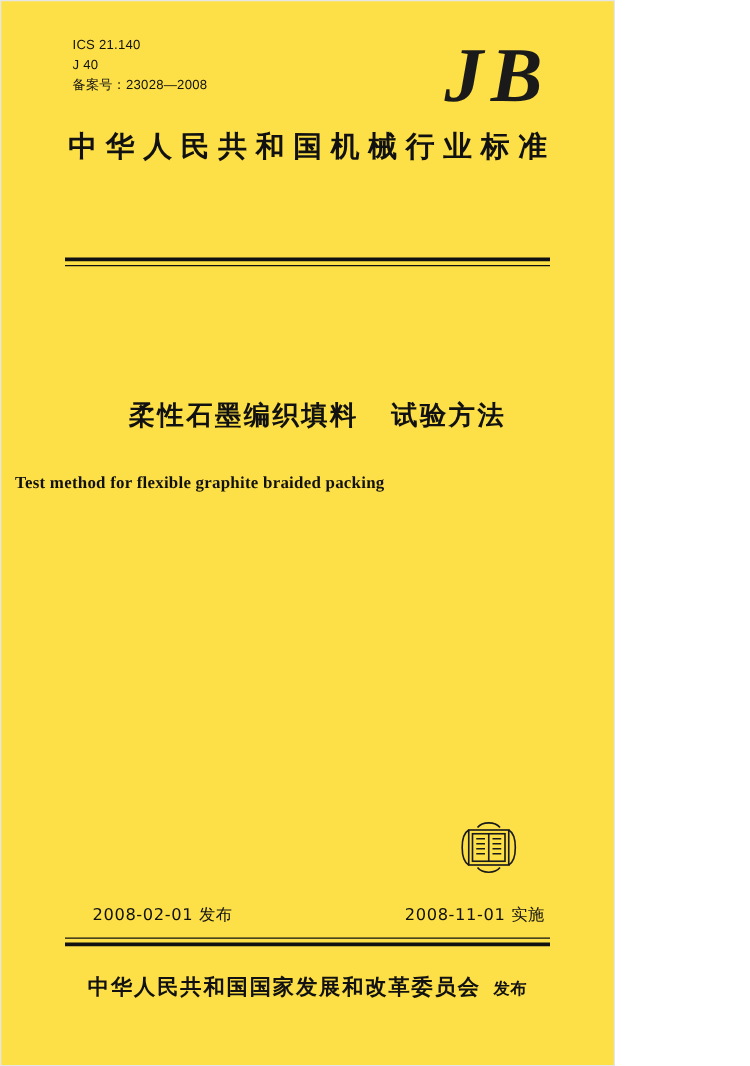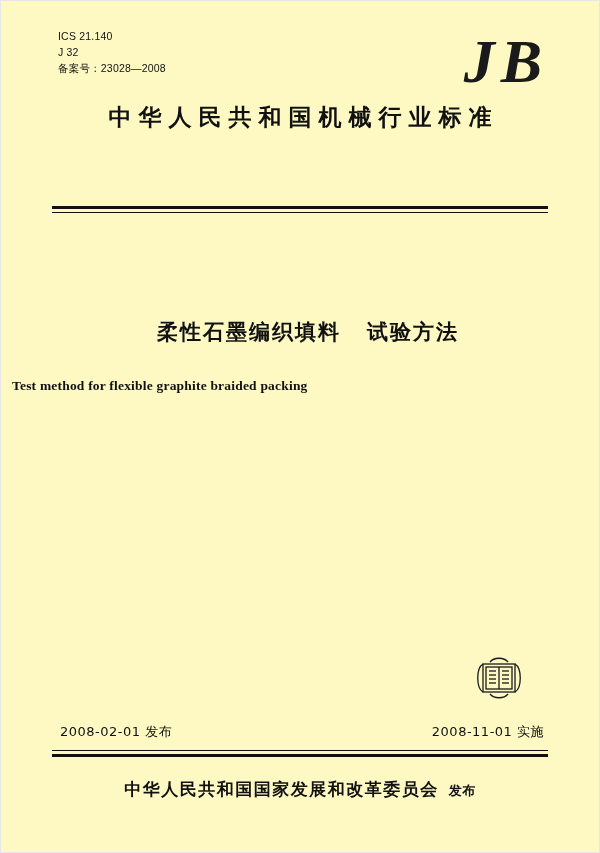--- a/index.html
+++ b/index.html
@@ -12,23 +12,23 @@
     height: 853px;
     font-family: "Liberation Serif", serif;
     color: #111;
     position: relative;
     overflow: hidden;
   }
 
   .page {
     position: absolute;
     left: 0; top: 0;
-    width: 600px;
+    width: 492px;
     height: 853px;
-    background: #fef9c3;
+    background: #fde047;
   }
 
   
   .codes {
     position: absolute;
     left: 58px;
     top: 28px;
     font-family: "Liberation Sans", sans-serif;
     font-size: 10.5px;
     line-height: 16px;
@@ -140,21 +140,21 @@
     position: absolute;
     right: 72px;
     top: 652px;
     width: 58px;
     height: 52px;
   }
 
   
   .date-left {
     position: absolute;
-    left: 60px;
+    left: 74px;
     top: 723px;
     font-family: "DejaVu Sans", sans-serif;
     font-size: 13px;
     letter-spacing: 0.5px;
     color: #111;
   }
   .date-right {
     position: absolute;
     right: 56px;
     top: 723px;
@@ -210,21 +210,21 @@
     pointer-events: none;
   }
 </style>
 </head>
 <body>
 
 <div class="page">
 
   <div class="codes">
     <div>ICS 21.140</div>
-    <div>J 32</div>
+    <div>J 40</div>
     <div>备案号：23028—2008</div>
   </div>
 
   <div class="jb-logo">JB</div>
 
   <div class="nat-title">中华人民共和国机械行业标准</div>
 
   <div class="std-num">
   </div>
 

